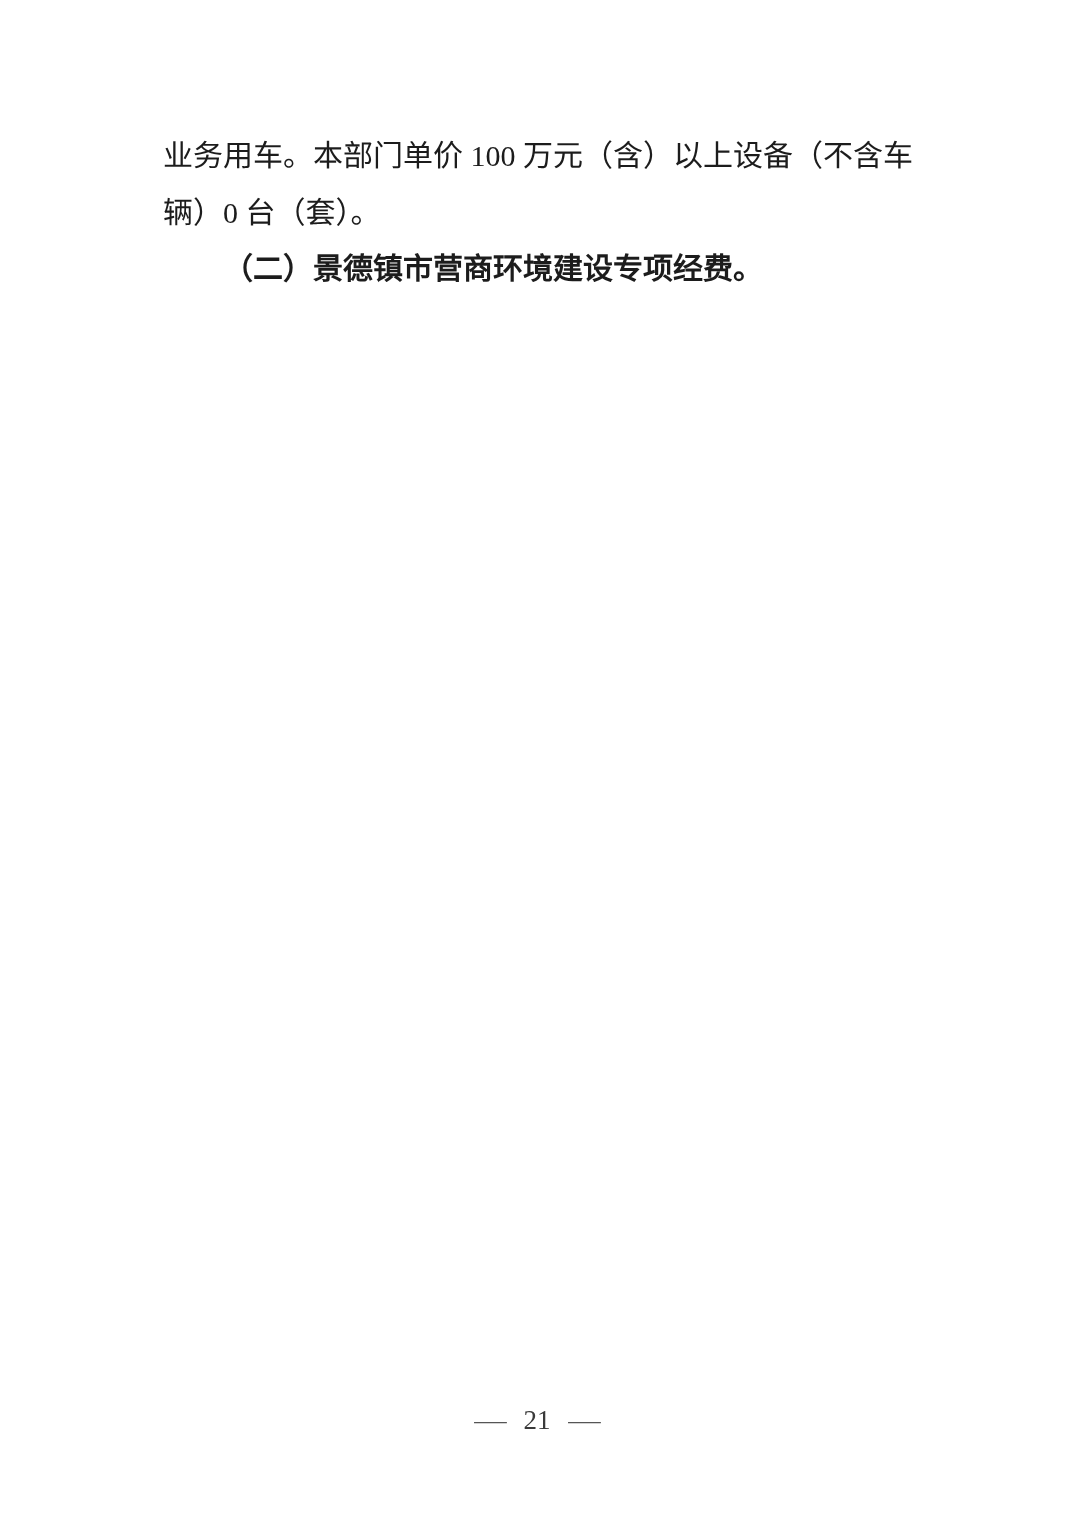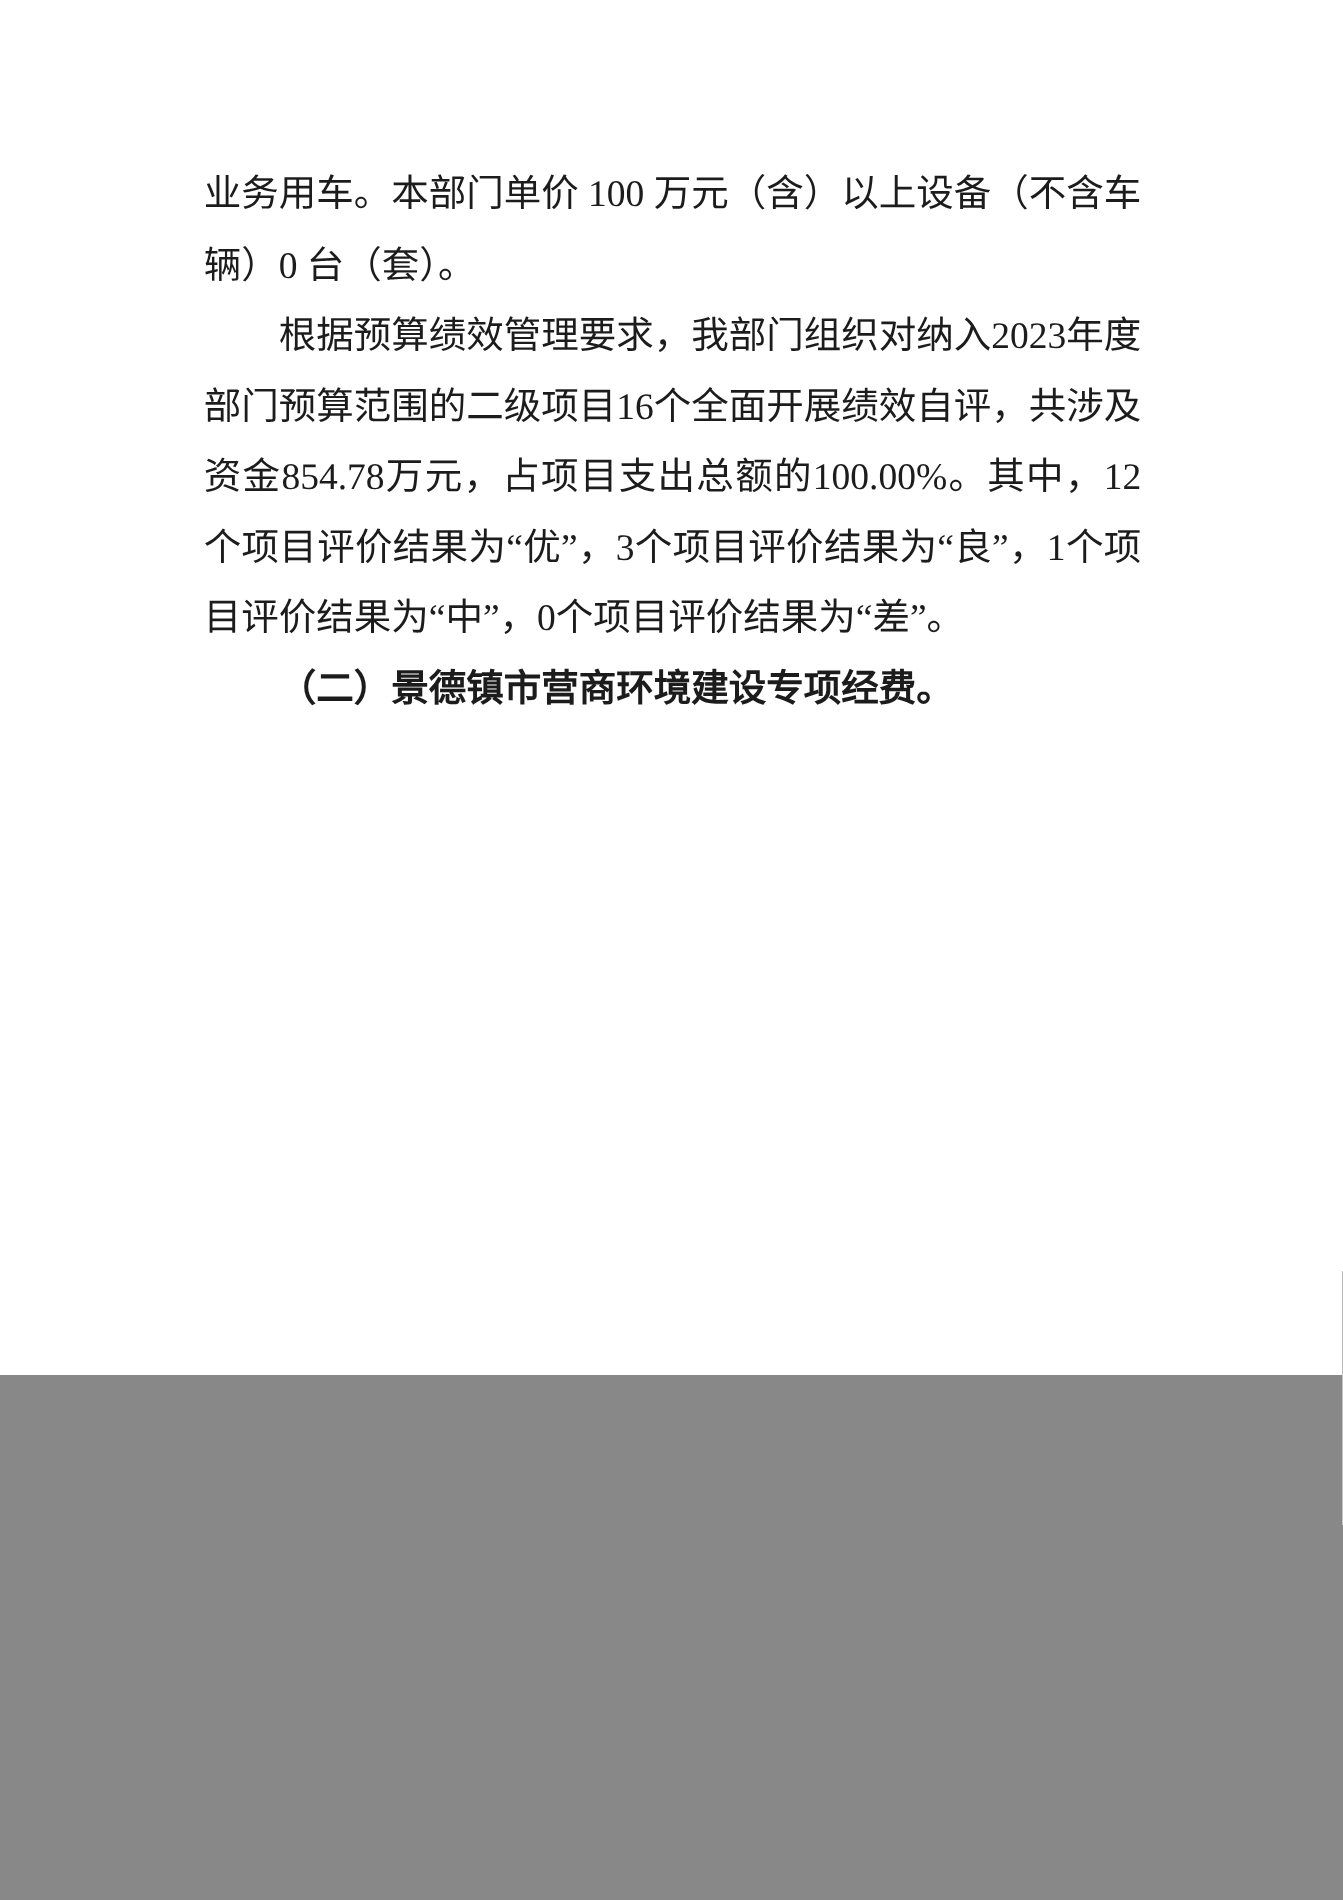--- a/index.html
+++ b/index.html
@@ -3,21 +3,21 @@
 <meta charset="utf-8">
 <style>
   html, body {
     margin: 0;
     padding: 0;
     background: #888;
   }
   .page {
     position: relative;
     width: 1074px;
-    height: 1100px;
+    height: 1520px;
     margin: 0 auto;
     background: #ffffff;
     overflow: hidden;
     font-family: "Liberation Serif", "DejaVu Serif", serif;
     color: #1c1c1c;
   }
   .content {
     position: absolute;
     top: 128px;
     left: 163px;
@@ -60,21 +60,20 @@
     letter-spacing: 0;
     transform: scaleX(1.2);
   }
 </style>
 </head>
 <body>
 
 <div class="page">
   <div class="content">
     <p class="para-continuation">业务用车。本部门单价 100 万元（含）以上设备（不含车辆）0 台（套）。</p>
-    <p class="para-body">根据预算绩效管理要求，我部门组织对纳入2023年度部门预算范围的二级项目16个全面开展绩效自评，共涉及资金854.78万元，占项目支出总额的100.00%。其中，12个项目评价结果为“优”，3个项目评价结果为“良”，1个项目评价结果为“中”，0个项目评价结果为“差”。</p>
     <p class="para-subsection-heading">（二）景德镇市营商环境建设专项经费。</p>
   </div>
 
   <div class="footer">
     <span class="dash">—</span>
     <span class="page-num">21</span>
     <span class="dash">—</span>
   </div>
 </div>
 

